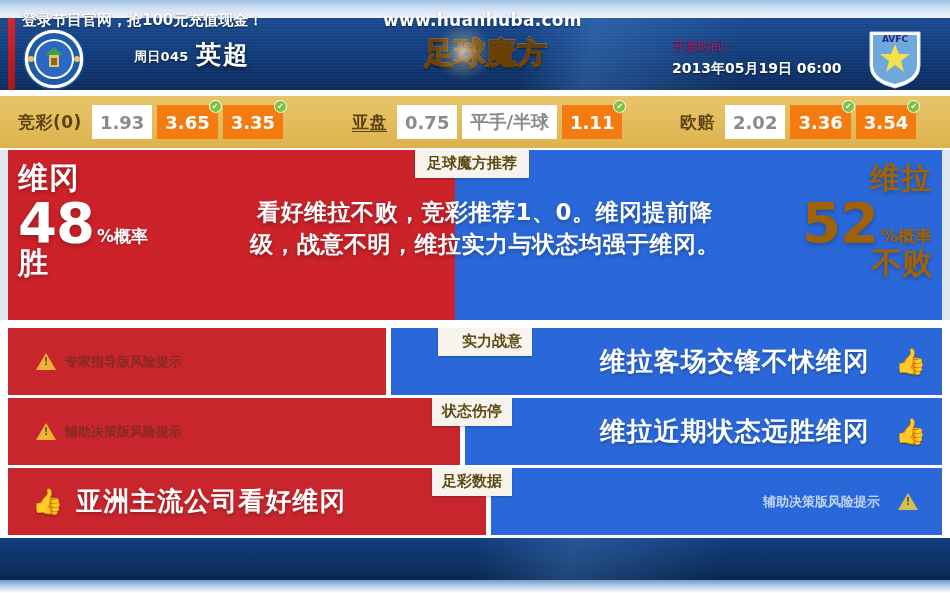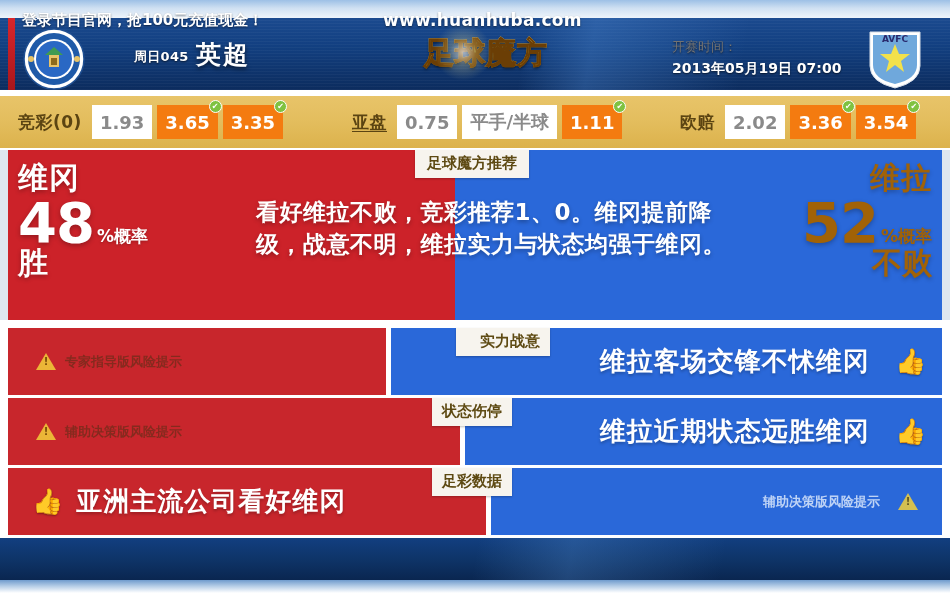--- a/index.html
+++ b/index.html
@@ -60,21 +60,21 @@
     -webkit-text-stroke: 1px #6b3e05;
     text-shadow: 0 2px 3px rgba(0,0,0,.55);
     font-family:"DejaVu Sans","Liberation Sans",sans-serif;
   }
   .brand-logo:before {
     content:""; position:absolute; left:18px; top:-8px; width:70px; height:60px;
     background: radial-gradient(circle at 50% 50%, rgba(255,255,255,.65) 0%, rgba(255,235,150,.25) 28%, rgba(255,255,255,0) 62%);
   }
   .kick-label {
     position:absolute; left:672px; top:38px; z-index:5;
-    color:#737373; font-size:13px; text-shadow:0 1px 2px rgba(0,0,0,.6);
+    color:#be185d; font-size:13px; text-shadow:0 1px 2px rgba(0,0,0,.6);
   }
   .kick-time {
     position:absolute; left:672px; top:60px; z-index:5;
     color:#ffffff; font-size:14px; font-weight:bold; text-shadow:0 1px 2px rgba(0,0,0,.6);
   }
 
   
   .odds-bar {
     position:absolute; left:0; top:96px; width:950px; height:52px;
     background: linear-gradient(180deg,#e8c469 0%, #e3bd5d 50%, #dcb24c 100%);
@@ -141,23 +141,23 @@
     text-shadow:0 2px 4px rgba(0,0,0,.28);
   }
 
   .rec-tab {
     position:absolute; left:415px; top:0; z-index:8;
     background:#f7f4ee; color:#5e4a13; font-size:15px; font-weight:bold;
     padding:4px 12px 5px; white-space:nowrap;
     box-shadow:0 1px 2px rgba(0,0,0,.25);
   }
   .rec-text {
-    position:absolute; left:256px; top:47px; width:470px; z-index:7;
+    position:absolute; left:250px; top:47px; width:470px; z-index:7;
     color:#ffffff; font-size:23px; font-weight:bold; line-height:1.38;
-    text-align:left; letter-spacing:.5px;
+    text-align:center; letter-spacing:.5px;
     text-shadow:0 2px 4px rgba(0,0,0,.30);
   }
 
   
   .cmp-row { position:absolute; left:0; width:950px; height:67px; }
   .cmp-row .r-left {
     position:absolute; left:8px; top:0; height:67px;
     background:#c8262c; display:flex; align-items:center;
   }
   .cmp-row .r-right {
@@ -251,21 +251,21 @@
     <path d="M29 16 L33 26 L44 26 L35 33 L38 44 L29 37 L20 44 L23 33 L14 26 L25 26 Z" fill="#f2e14b"></path>
     <text x="29" y="14" font-size="9" font-weight="bold" fill="#2a2a6e" text-anchor="middle" font-family="DejaVu Sans, sans-serif">AVFC</text>
   </svg>
 
   <div class="match-round">周日045</div>
   <div class="match-league">英超</div>
   <div class="brand-logo">
       <span>足球魔方</span>
     </div>
   <div class="kick-label">开赛时间：</div>
-  <div class="kick-time">2013年05月19日 07:00</div>
+  <div class="kick-time">2013年05月19日 06:00</div>
 
   <div class="odds-bar" id="odds-bar">
       <div class="odds-group" style="position: absolute; left: 18px; top: 0px; height: 52px;">
         <div class="odds-title">竞彩(0)</div>
         <div class="odds-cell plain">1.93</div>
         <div class="odds-cell hl">3.65<span class="tick">✔</span></div>
         <div class="odds-cell hl">3.35<span class="tick">✔</span></div>
       </div>
       <div class="odds-group" style="position: absolute; left: 352px; top: 0px; height: 52px;">
         <div class="odds-title u">亚盘</div>
@@ -316,21 +316,21 @@
             <span class="tri"></span>
             <span>专家指导版风险提示</span>
           </div>
         </div>
         <div class="r-right" style="left: 391px; width: 551px;">
           <div class="cmp-text">
             <span>维拉客场交锋不怵维冈</span>
             <span class="thumb">👍</span>
           </div>
         </div>
-        <div class="cmp-tab" style="left: 456px; padding-left: 24px;">实力战意</div>
+        <div class="cmp-tab" style="left: 438px; padding-left: 24px;">实力战意</div>
       </div>
       <div class="cmp-row" style="top: 398px;">
         <div class="r-left" style="width: 452px;">
           <div class="warn">
             <span class="tri"></span>
             <span>辅助决策版风险提示</span>
           </div>
         </div>
         <div class="r-right" style="left: 465px; width: 477px;">
           <div class="cmp-text">

